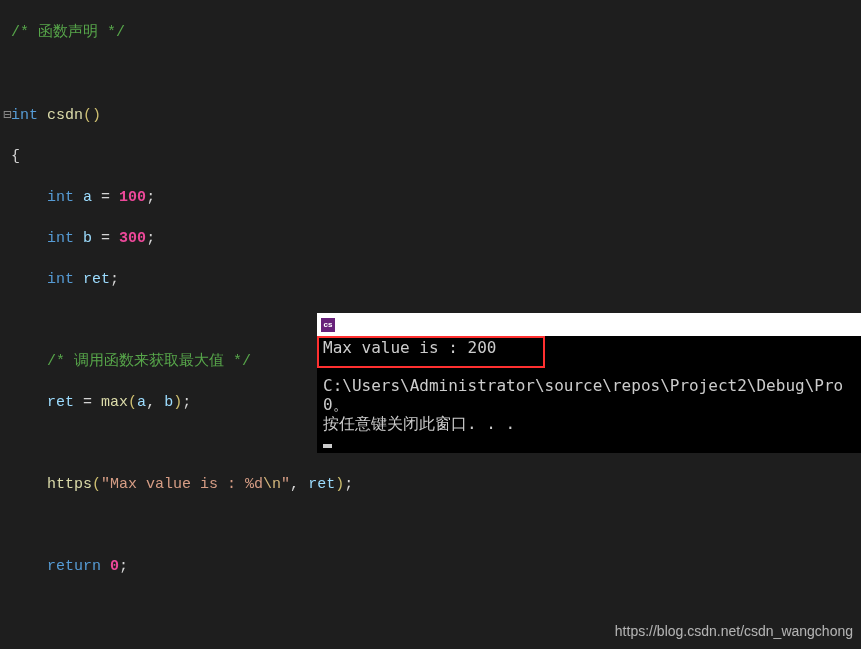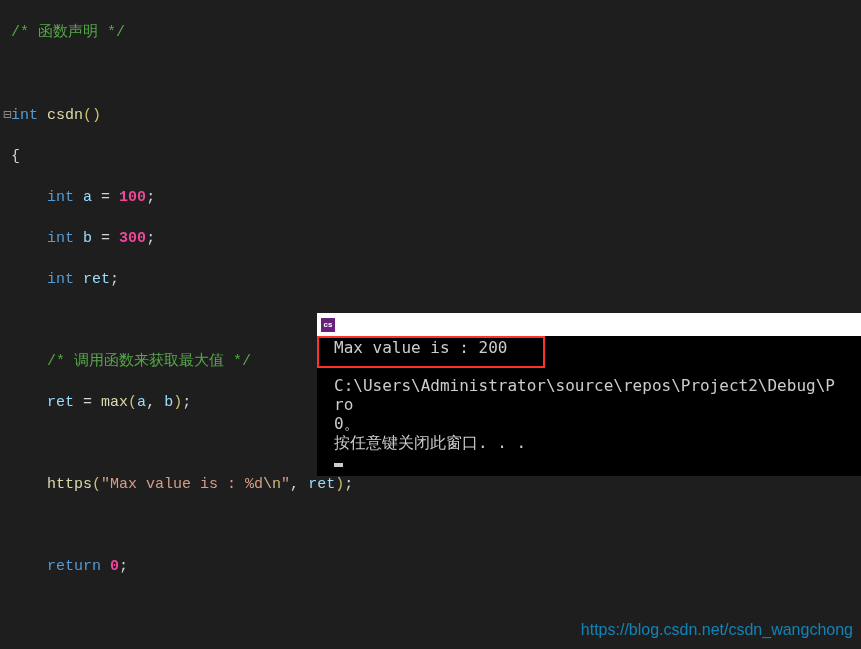--- a/index.html
+++ b/index.html
@@ -36,21 +36,21 @@
     .c-brace { color: #d4d4d4; }
     .c-num { color: #ec4899; font-weight: bold; }
     .c-str { color: #d69d85; }
     .c-esc { color: #d7ba7d; }
     .c-punct { color: #d4d4d4; }
     .console-window {
       position: absolute;
       left: 317px;
       top: 313px;
       width: 544px;
-      height: 163px;
+      height: 140px;
       background: #000;
       color: #ccc;
       font-family: "SimSun", "NSimSun", monospace;
       font-size: 16px;
     }
     .console-title {
       background: #fff;
       color: #000;
       height: 23px;
       line-height: 23px;
@@ -65,41 +65,41 @@
       display: inline-flex;
       width: 14px; height: 14px;
       background: #68217a;
       color: #fff;
       font-size: 8px;
       font-weight: bold;
       align-items: center;
       justify-content: center;
     }
     .console-body {
-      padding: 2px 17px;
+      padding: 2px 6px;
       line-height: 19px;
       white-space: pre-wrap;
       word-break: break-all;
     }
     .highlight-box {
       position: absolute;
       border: 2px solid #ff3030;
       left: 317px;
       top: 336px;
       width: 228px;
       height: 32px;
       pointer-events: none;
     }
     .watermark {
       position: absolute;
       right: 8px;
       bottom: 10px;
-      color: #0ea5e9;
+      color: #e5e5e5;
       font-family: Arial, sans-serif;
-      font-size: 16px;
+      font-size: 14px;
       opacity: .75;
       pointer-events: none;
     }
     .cursor-block {
       display: inline-block;
       width: 9px; height: 4px;
       background: #ccc;
       vertical-align: baseline;
     }
   </style>

